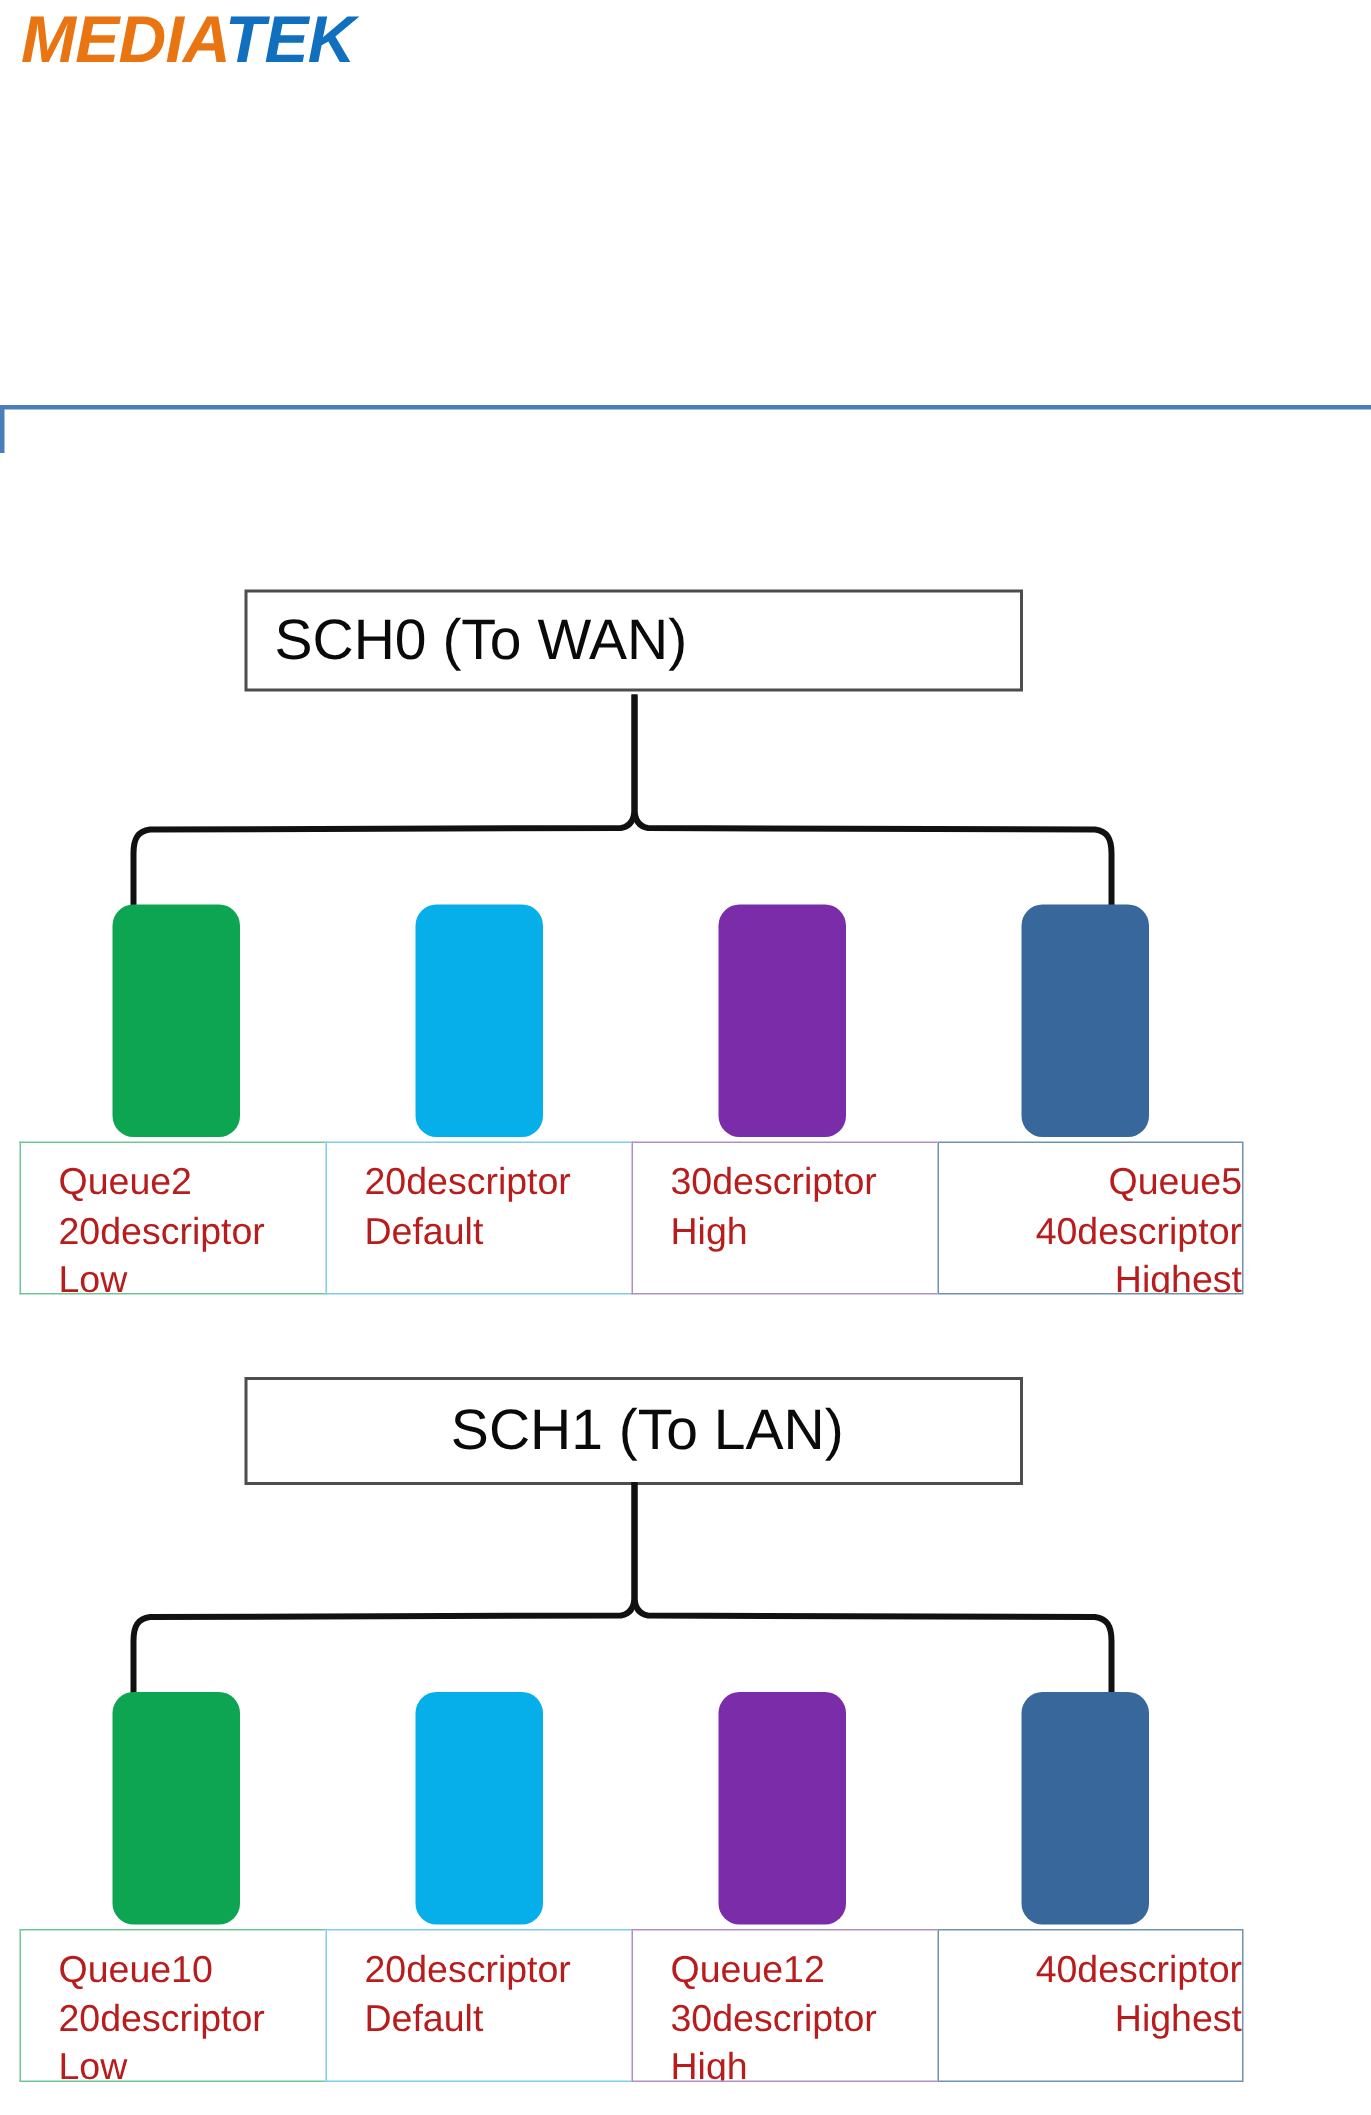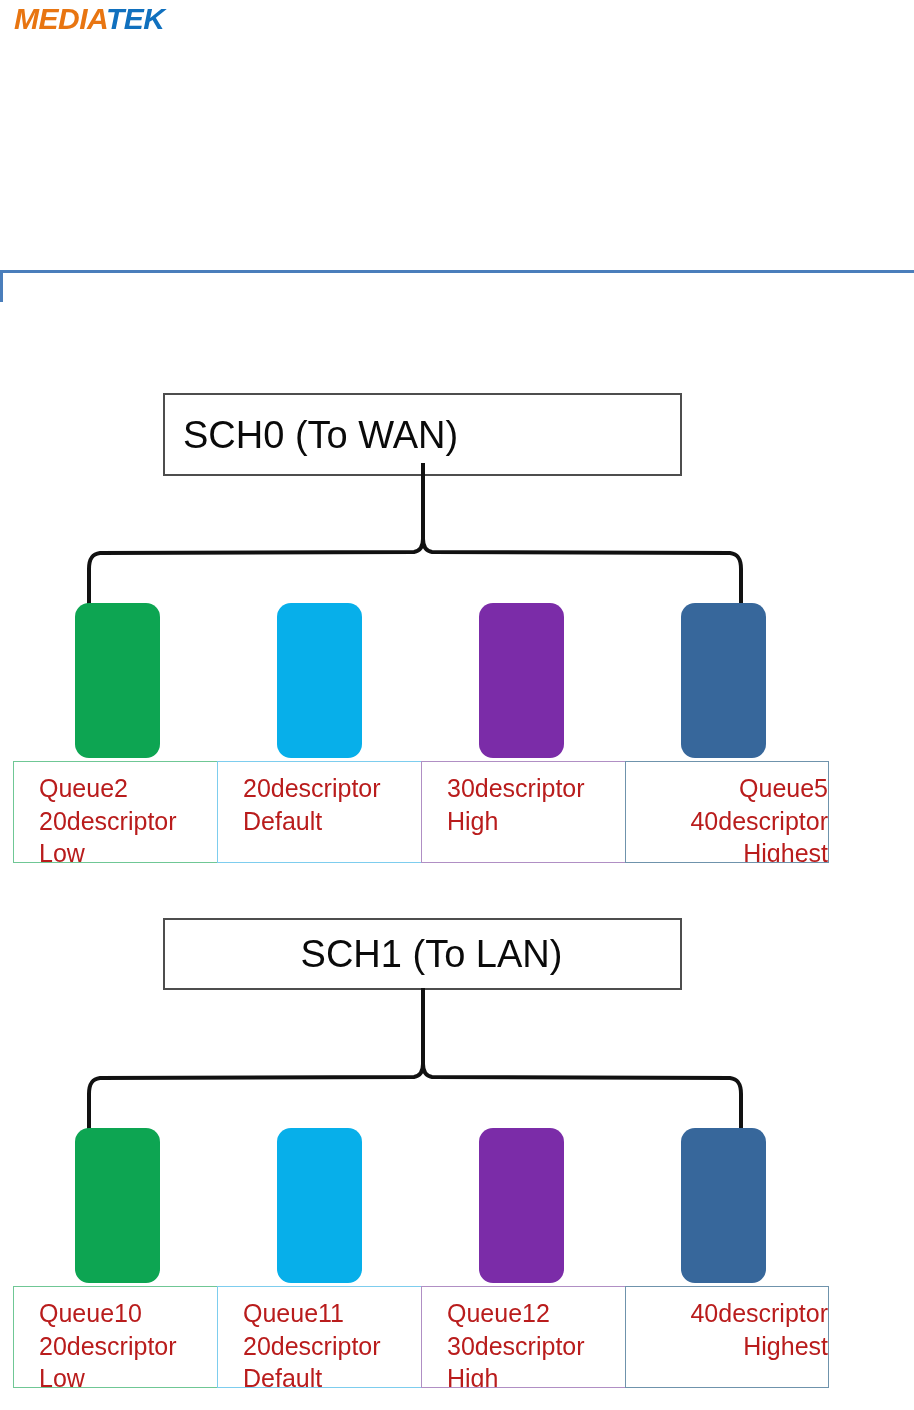--- a/index.html
+++ b/index.html
@@ -15,21 +15,21 @@
     overflow: hidden;
     font-family: "Liberation Sans", sans-serif;
     color: #111111;
   }
 
   
   .brand {
     position: absolute;
     left: 14px;
     top: 2px;
-    font-size: 30px;
+    font-size: 44px;
     font-weight: bold;
     font-style: italic;
     letter-spacing: -0.5px;
     font-family: "Liberation Sans", sans-serif;
     white-space: nowrap;
     user-select: none;
   }
   .brand .b-orange { color: #E87511; }
   .brand .b-blue   { color: #1070BE; }
 
@@ -102,21 +102,21 @@
 </head>
 <body>
 
 <div class="brand">
   <span class="b-orange">MEDIA</span><span class="b-blue">TEK</span>
 </div>
 
 <div class="hrule"></div>
 <div class="vrule"></div>
 
-<div class="sch-box" style="left:163px; top:393px; width:519px; height:83px;">
+<div class="sch-box" style="left:163px; top:393px; width:519px; height:68px;">
   <span class="sch-label">SCH0 (To WAN)</span>
 </div>
 
 <svg class="connector" style="left:70px; top:463px;" width="700" height="180" viewBox="0 0 700 180">
   <path d="M 353 0 L 353 76 C 353 84 350 88 344 89 L 30 90 C 22 91 19 96 19 106 L 19 175" fill="none" stroke="#111111" stroke-width="4" stroke-linecap="round" stroke-linejoin="round"></path>
   <path d="M 353 0 L 353 76 C 353 84 356 88 362 89 L 660 90 C 668 91 671 96 671 106 L 671 175" fill="none" stroke="#111111" stroke-width="4" stroke-linecap="round" stroke-linejoin="round"></path>
 </svg>
 
 <div class="qbar" style="left:75px; top:603px; width:85px; height:155px; background:#0DA552;"></div>
 <div class="qbar" style="left:277px; top:603px; width:85px; height:155px; background:#07AFEA;"></div>
@@ -158,21 +158,20 @@
 <div class="qbar" style="left:479px; top:1128px; width:85px; height:155px; background:#7B2CA8;"></div>
 <div class="qbar" style="left:681px; top:1128px; width:85px; height:155px; background:#37679B;"></div>
 
 <div class="qtable" style="left:13px; top:1286px; width:816px; height:102px;">
   <div class="qcell" style="width:204px; border-color:#6FC795;">
     <span class="qline">Queue10</span>
     <span class="qline">20descriptor</span>
     <span class="qline">Low</span>
   </div>
   <div class="qcell" style="width:204px; border-color:#7DCDEE;">
-    <span class="qline">Queue11</span>
     <span class="qline">20descriptor</span>
     <span class="qline">Default</span>
   </div>
   <div class="qcell" style="width:204px; border-color:#B08FC4;">
     <span class="qline">Queue12</span>
     <span class="qline">30descriptor</span>
     <span class="qline">High</span>
   </div>
   <div class="qcell" style="width:204px; border-color:#6F93AC;">
     <span class="qline">40descriptor</span>

